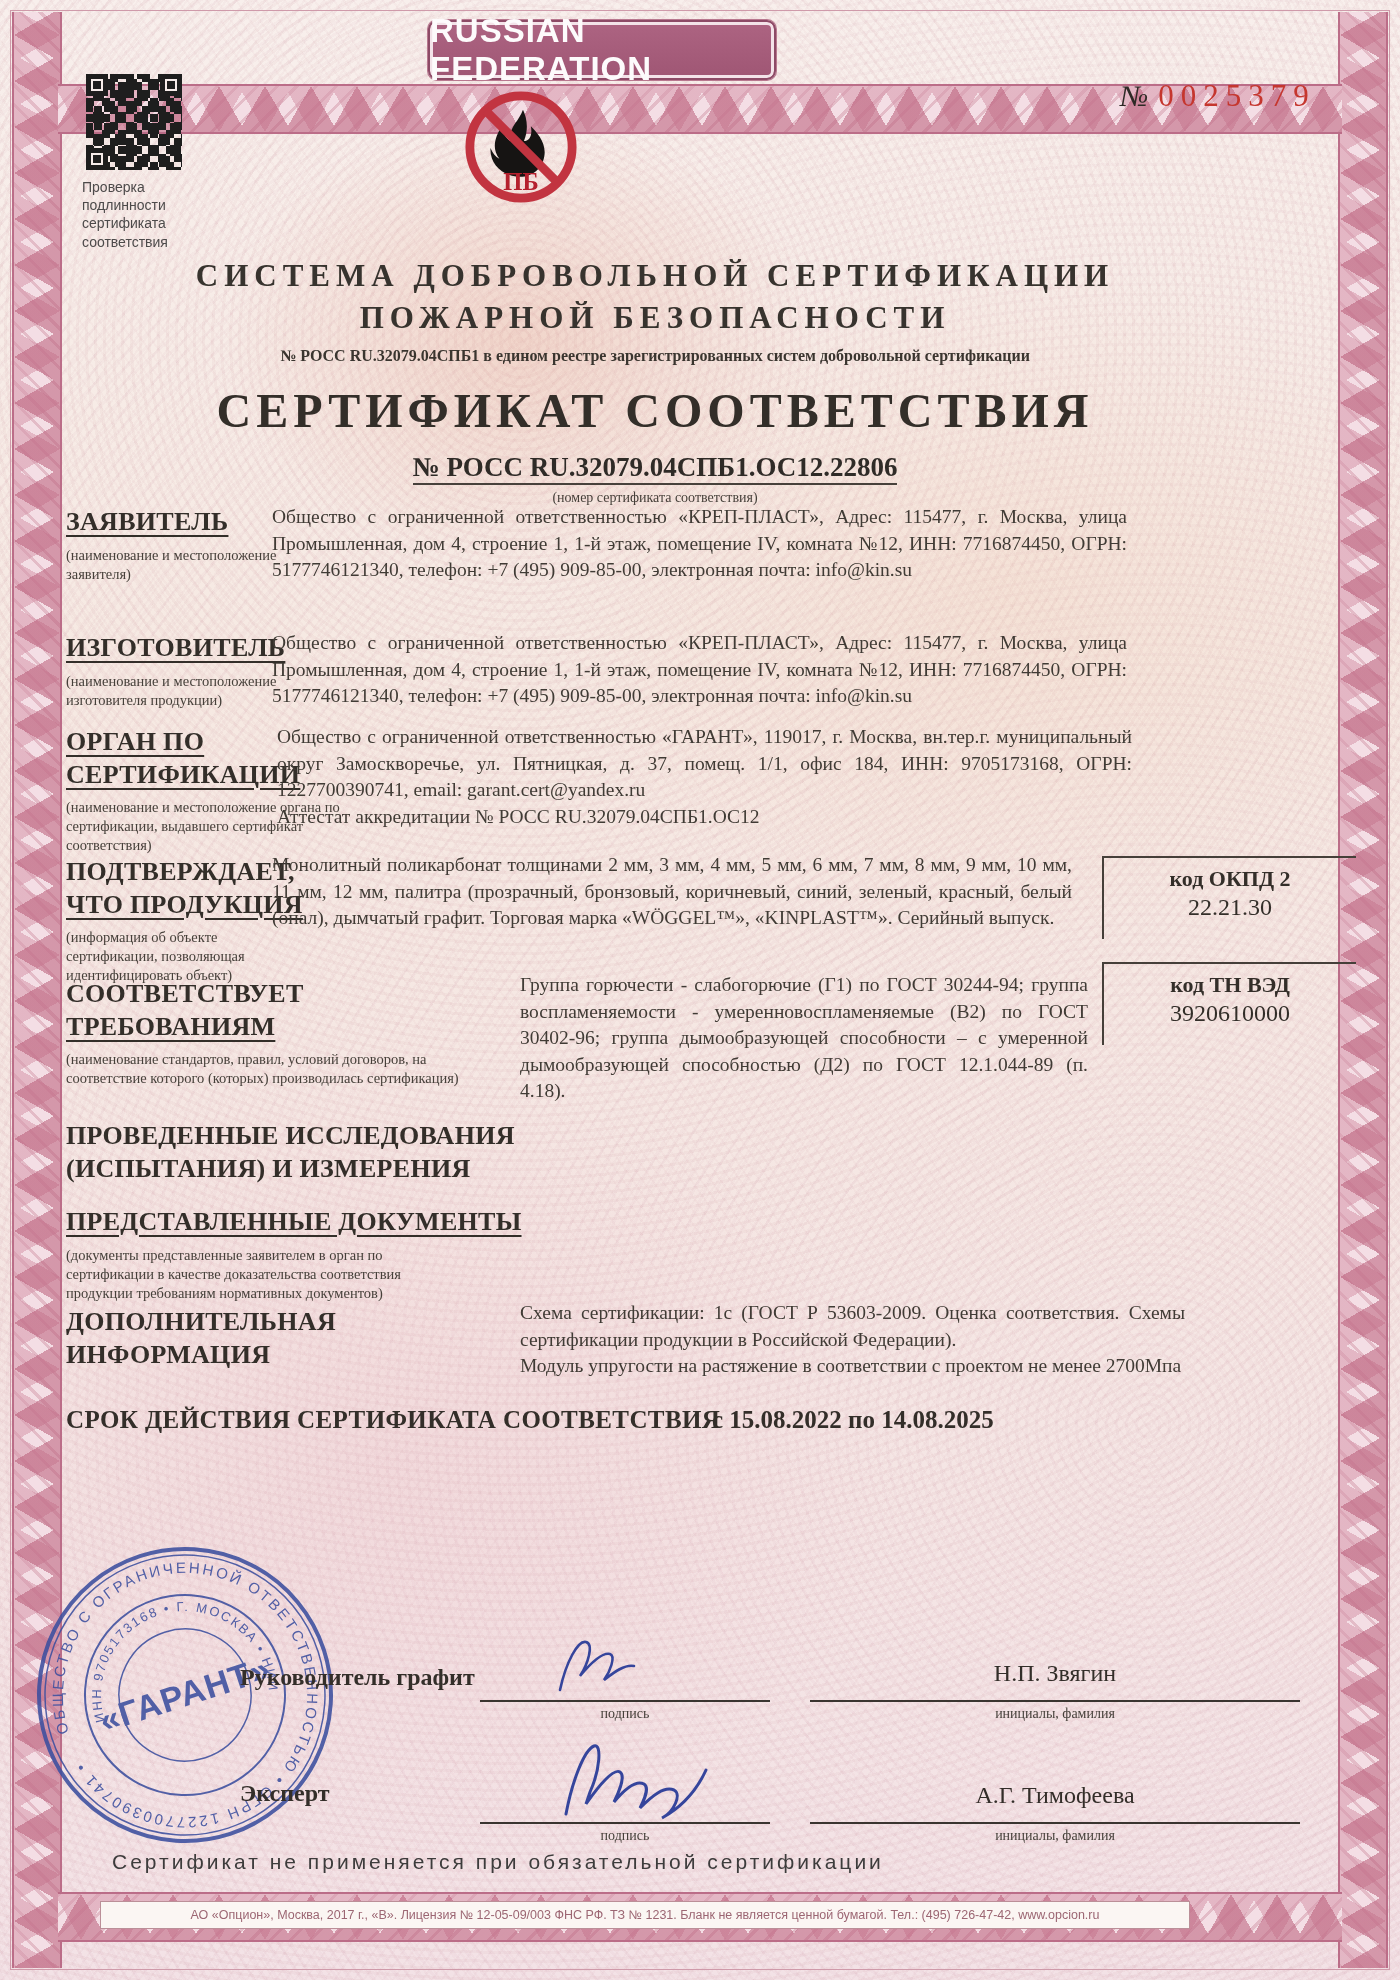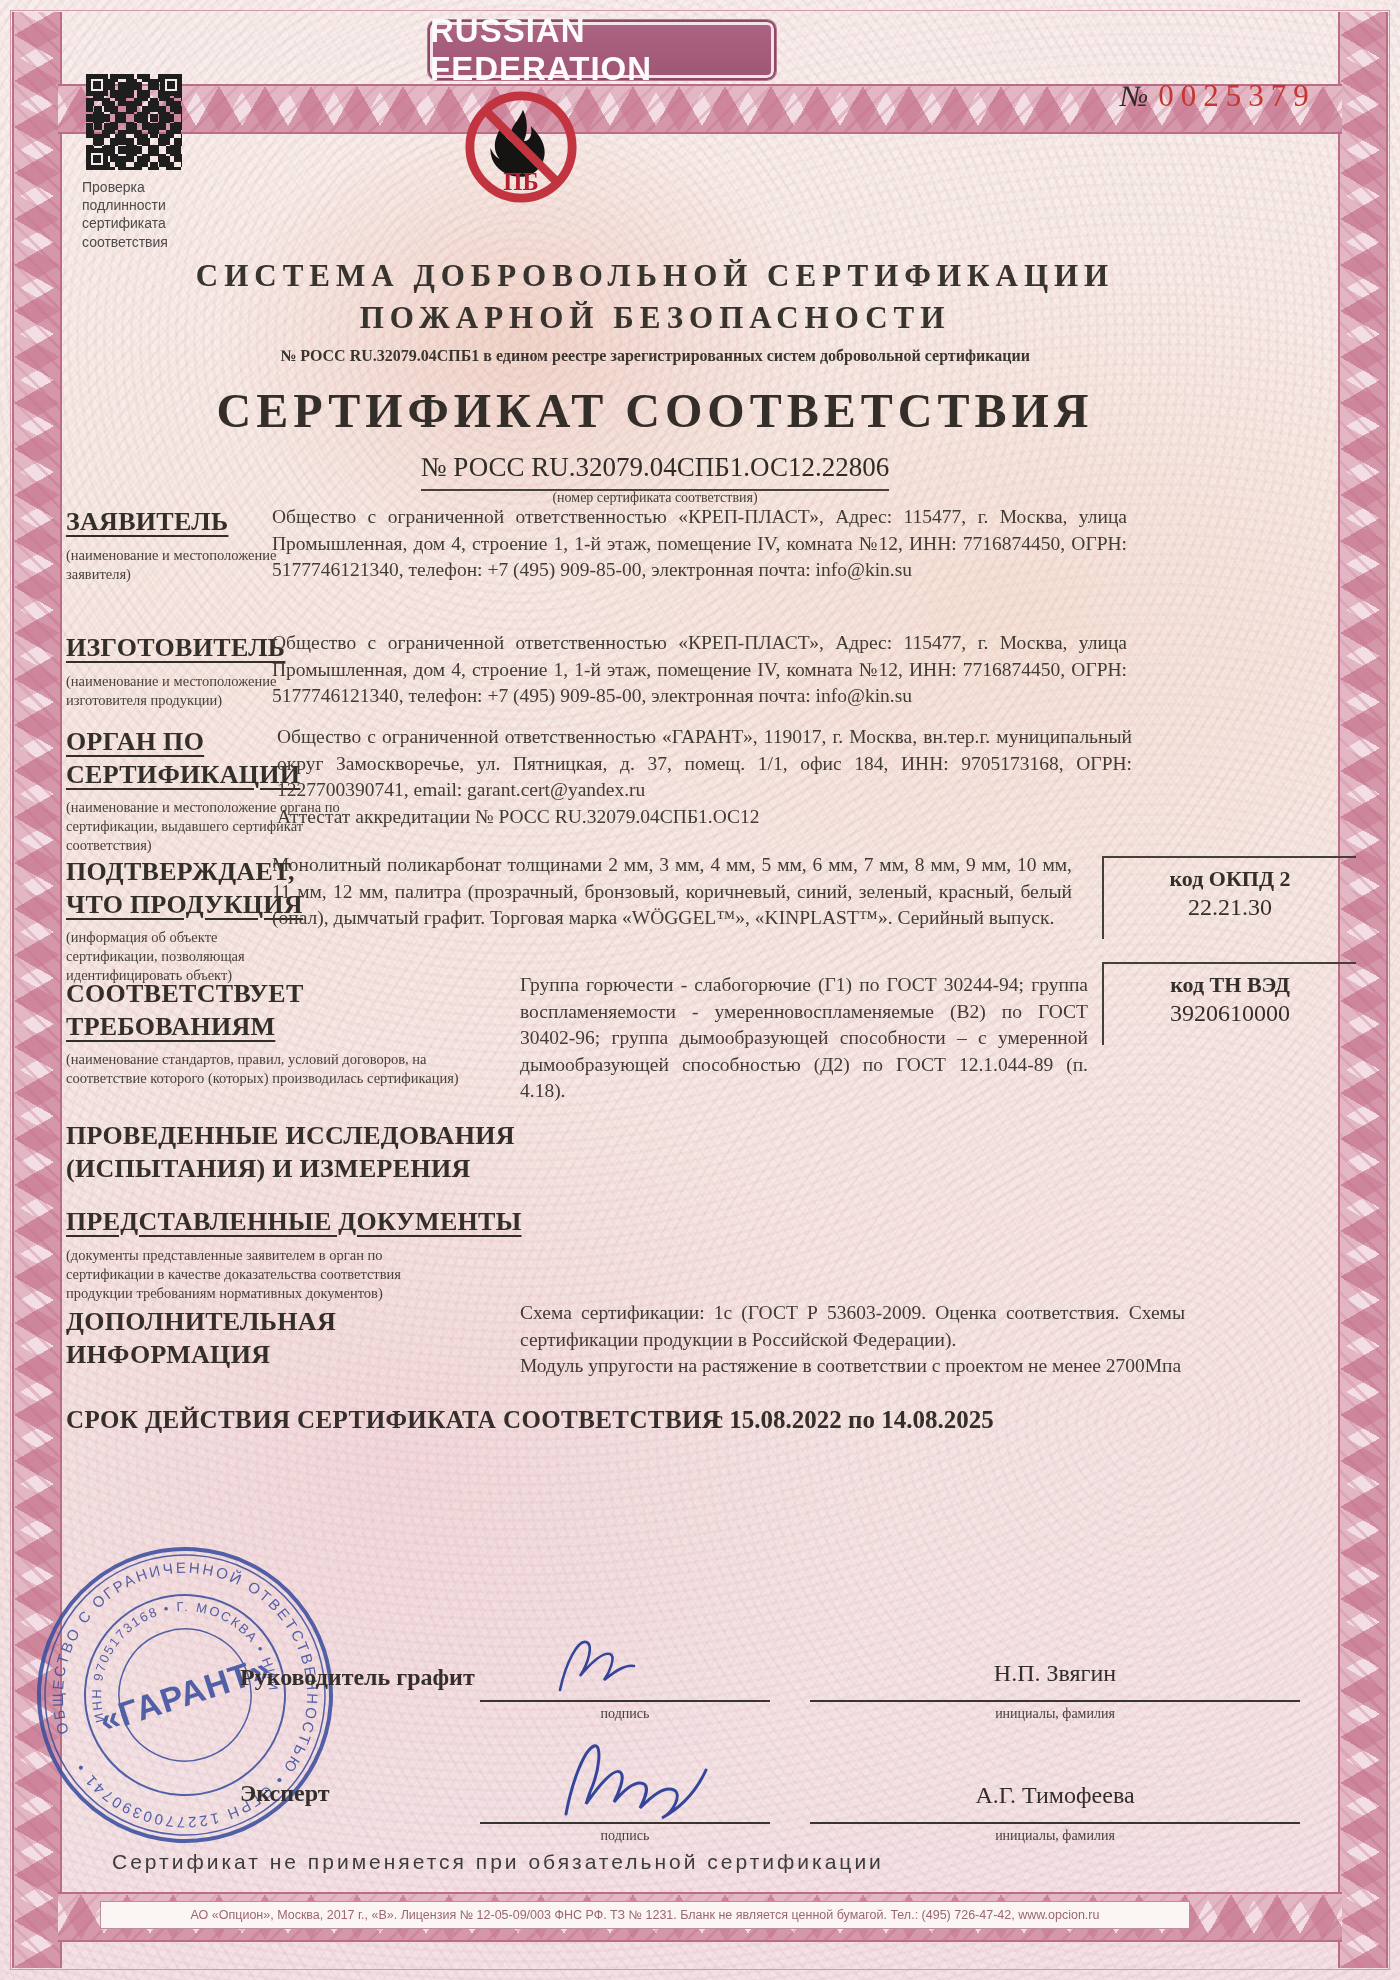--- a/index.html
+++ b/index.html
@@ -73,21 +73,21 @@
   .qr-caption { margin-top:8px; font-family:"Liberation Sans", sans-serif; font-size:14px; line-height:1.3; color:#4c4a4a; width:120px; }
 
   .pb-icon { position:absolute; left:462px; top:88px; }
 
   .center-wrap { position:absolute; left:60px; width:1190px; text-align:center; }
   .sys1 { top:258px; font-size:31px; font-weight:600; letter-spacing:6px; color:#37332e; }
   .sys2 { top:300px; font-size:31px; font-weight:600; letter-spacing:6px; color:#37332e; }
   .sys-sub { top:347px; font-size:16px; font-weight:bold; color:#3a352f; }
   .cert-title { top:383px; font-size:48px; font-weight:bold; letter-spacing:5px; color:#332e29; }
   .cert-num-row { top:452px; }
-  .cert-num { display:inline-block; font-size:27px; font-weight:normal; border-bottom:2px solid #47413b; padding-bottom:6px; color:#2f2b27; }
+  .cert-num { display:inline-block; font-size:27px; font-weight:bold; border-bottom:2px solid #47413b; padding-bottom:0; color:#2f2b27; }
   .cert-num-caption { top:490px; font-size:14px; color:#453f39; }
 
   
   .sec { position:absolute; left:66px; width:278px; color:#332e29; }
   .sec-title { font-size:26px; font-weight:bold; line-height:1.25; letter-spacing:.3px; }
   .u { text-decoration:underline; text-decoration-thickness:2px; text-underline-offset:5px; }
   .sec-sub { font-size:14.5px; line-height:1.32; margin-top:7px; color:#46403a; }
   .sec-text { position:absolute; font-size:19.5px; line-height:1.36; color:#403b35; text-align:justify; }
   .sec-text p { margin:0; }
   .code-box { position:absolute; left:1102px; width:252px; border-top:2px solid #453f39; border-left:2px solid #453f39; padding:8px 0 18px 0; text-align:center; color:#332e29; }

